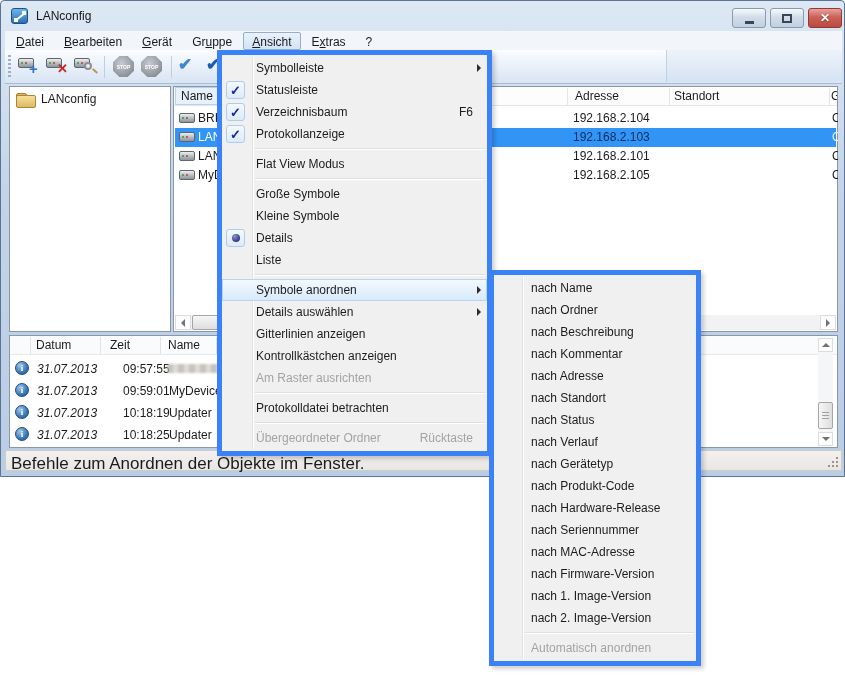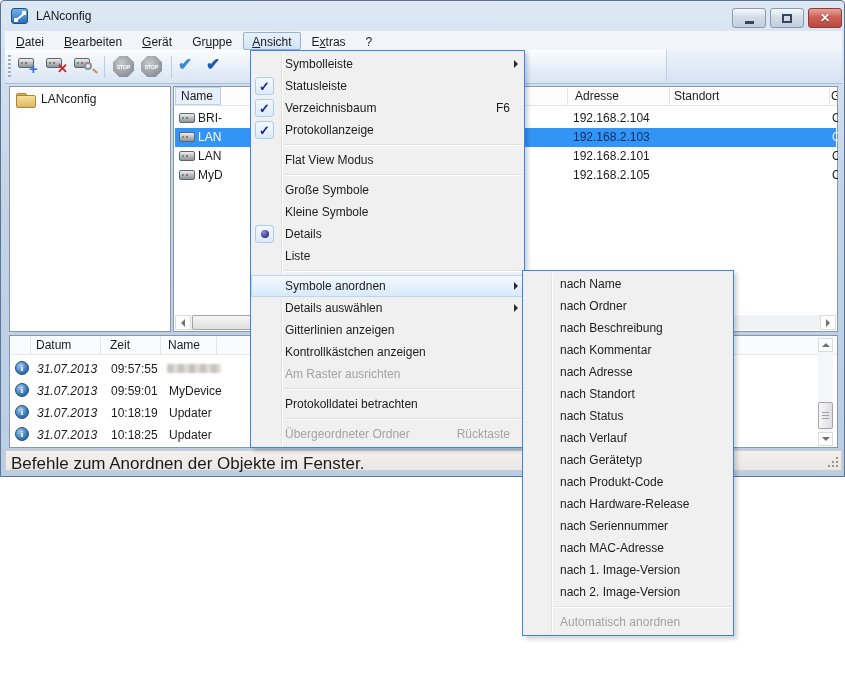--- a/index.html
+++ b/index.html
@@ -105,21 +105,21 @@
 
   .log-panel { position:absolute; left:8px; top:334px; width:829px; height:113px; background:#fff; border:1px solid #8a97a8; font-size:12px; }
   .log-header { position:absolute; left:0; top:0; right:0; height:19px; background:#fafbfc; border-bottom:1px solid #e6e8ec; }
   .log-header .colsep { position:absolute; top:1px; width:1px; height:17px; background:#e0e3e7; }
   .log-row { position:absolute; left:1px; height:22px; width:805px; }
   .info-ico { position:absolute; left:4px; top:3px; width:14px; height:14px; border-radius:50%;
     background:radial-gradient(circle at 35% 30%,#a3c9ea,#3877b5 60%,#215792); border:1px solid #1c4c82;
     color:#fff; font-size:9px; font-weight:bold; font-family:"Liberation Serif",serif;
     display:flex; align-items:center; justify-content:center; }
   .log-datum { position:absolute; left:26px; top:4px;font-style:italic; }
-  .log-zeit  { position:absolute; left:100px; top:4px; }
+  .log-zeit  { position:absolute; left:112px; top:4px; }
   .log-name  { position:absolute; left:158px; top:4px; }
   .redacted-blob { position:absolute; left:156px; top:6px; width:54px; height:9px; border-radius:2px;
     background:repeating-linear-gradient(90deg,#b9b4ae 0 6px,#d6d2cc 6px 11px); filter:blur(1.3px); opacity:.8; }
   .v-scroll { position:absolute; right:4px; top:2px; width:15px; height:108px; background:#f5f6f7; }
   .v-btn { position:absolute; left:0; width:15px; height:14px; background:#fdfdfd; border:1px solid #dcdcdc;
     display:flex; align-items:center; justify-content:center; }
   .v-thumb { position:absolute; left:0; top:64px; width:15px; height:27px;
     background:linear-gradient(90deg,#f6f6f6,#dedede); border:1px solid #a3a5a9; border-radius:2px; }
   .v-thumb::after { content:""; position:absolute; left:3px; top:9px; width:7px; height:8px;
     background:repeating-linear-gradient(#9fa1a5 0 1px,#fff0 1px 3px); }
@@ -130,22 +130,22 @@
   .resize-grip { position:absolute; right:2px; bottom:2px; width:12px; height:12px;
     background:
       radial-gradient(circle at 10px 10px,#9a948d 1.2px,#fff0 1.4px),
       radial-gradient(circle at 6px 10px,#9a948d 1.2px,#fff0 1.4px),
       radial-gradient(circle at 10px 6px,#9a948d 1.2px,#fff0 1.4px),
       radial-gradient(circle at 2px 10px,#9a948d 1.2px,#fff0 1.4px),
       radial-gradient(circle at 6px 6px,#9a948d 1.2px,#fff0 1.4px),
       radial-gradient(circle at 10px 2px,#9a948d 1.2px,#fff0 1.4px); }
 
   
-  .dropdown, .submenu { position:absolute; background:#f0f0f0; border:1px solid #3b82f6;
-    box-shadow:3px 3px 4px rgba(0,0,0,.18); padding:2px 0; font-size:12px;margin-left:33px; }
+  .dropdown, .submenu { position:absolute; background:#f0f0f0; border:5px solid #3b82f6;
+    box-shadow:3px 3px 4px rgba(0,0,0,.18); padding:2px 0; font-size:12px; }
   .dropdown { left:217px; top:50px; width:275px; z-index:10; }
   .submenu  { left:489px; top:270px; width:212px; z-index:11; }
   .dropdown::before, .submenu::before { content:""; position:absolute; top:2px; bottom:2px; width:1px; background:#e2e2e2; }
   .dropdown::after,  .submenu::after  { content:""; position:absolute; top:2px; bottom:2px; width:1px; background:#fff; }
   .dropdown::before { left:30px; } .dropdown::after { left:31px; }
   .submenu::before  { left:28px; } .submenu::after  { left:29px; }
   .mi { position:relative; height:22px; line-height:22px; padding-left:34px; color:#1c1c1c; }
   .submenu .mi { padding-left:37px; }
   .mi.disabled, .mi.disabled .shortcut { color:#a3a3a3; }
   .mi .shortcut { position:absolute; right:14px; top:0; }
@@ -369,17 +369,18 @@
   <div class="mi"><span>nach Kommentar</span></div>
   <div class="mi"><span>nach Adresse</span></div>
   <div class="mi"><span>nach Standort</span></div>
   <div class="mi"><span>nach Status</span></div>
   <div class="mi"><span>nach Verlauf</span></div>
   <div class="mi"><span>nach Gerätetyp</span></div>
   <div class="mi"><span>nach Produkt-Code</span></div>
   <div class="mi"><span>nach Hardware-Release</span></div>
   <div class="mi"><span>nach Seriennummer</span></div>
   <div class="mi"><span>nach MAC-Adresse</span></div>
+  <div class="mi"><span>nach Firmware-Version</span></div>
   <div class="mi"><span>nach 1. Image-Version</span></div>
   <div class="mi"><span>nach 2. Image-Version</span></div>
   <div class="msep"></div>
   <div class="mi disabled"><span>Automatisch anordnen</span></div>
 </div>
 
 </body></html>

